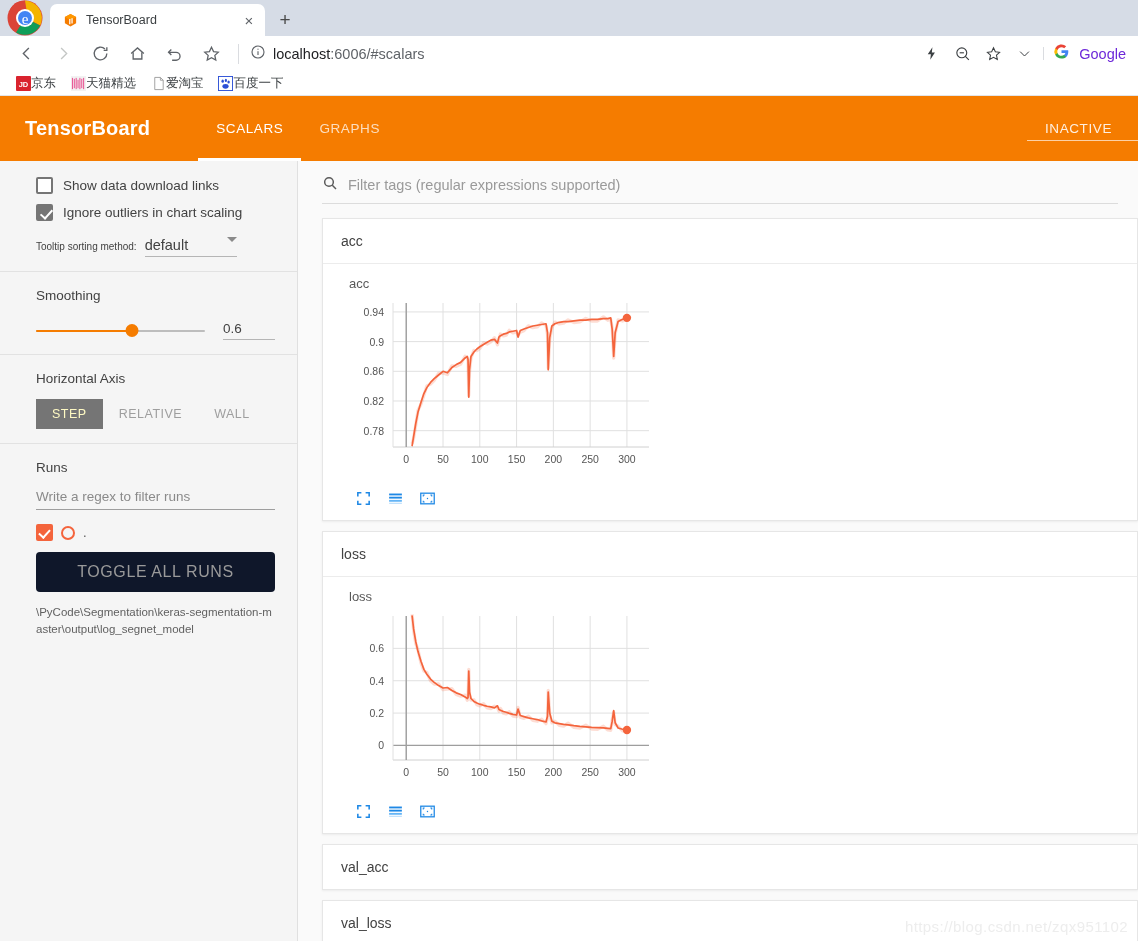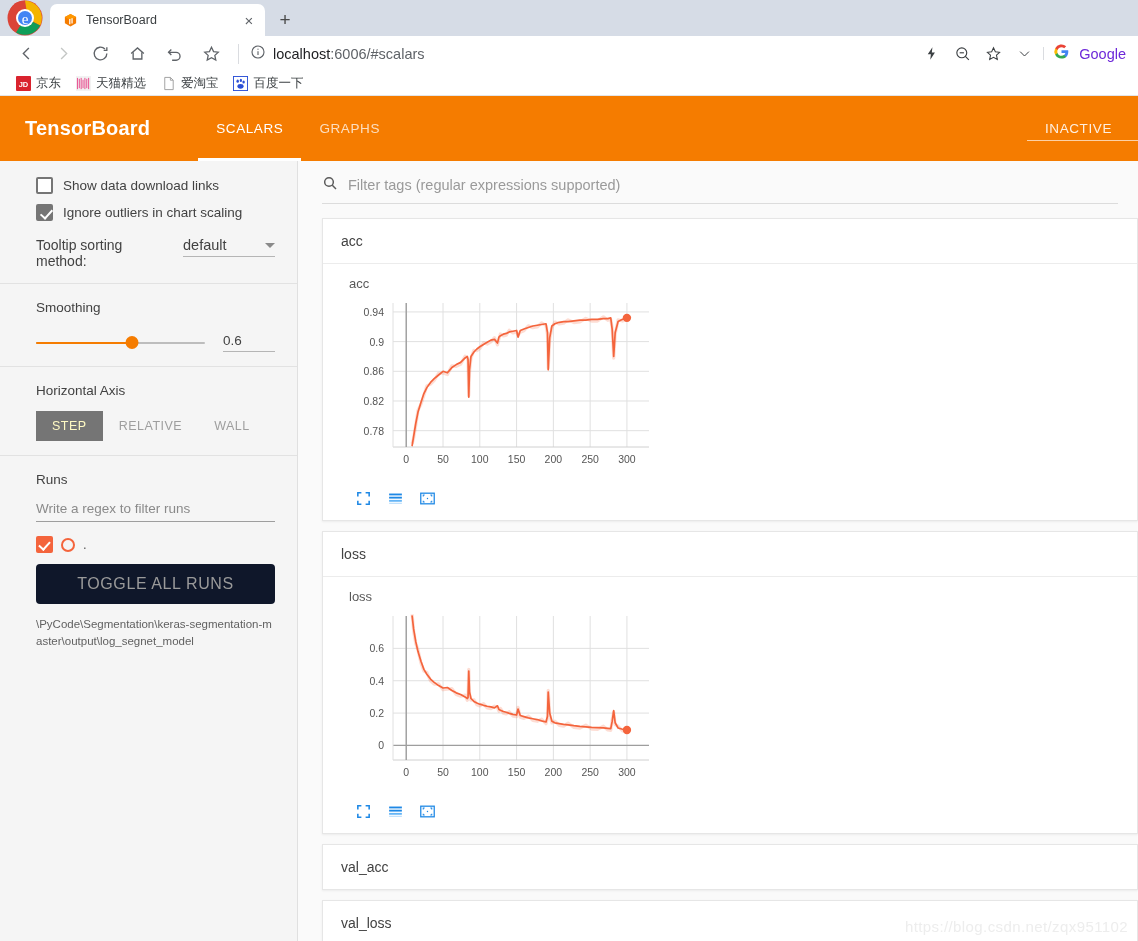--- a/index.html
+++ b/index.html
@@ -65,21 +65,21 @@
   .search-engine:before{
     content:""; position:absolute; left:2px; top:4px; bottom:4px; width:1px; background:#dadce0;
   }
   .se-label{ font-size:14.5px; color:#6d28d9; }
 
   .bookmark-bar{
     height:25px; background:#fff; display:flex; align-items:center;
     padding:0 0 0 8px; gap:0px; border-bottom:1px solid #e3e5e8;
   }
   .bm{
-    display:flex; align-items:center; gap:5px; padding:2px 7px;
+    display:flex; align-items:center; padding:2px 7px;
     font-size:12.5px; color:#3c4043; white-space:nowrap;
   }
   .bm-ico{ width:16px;height:16px;flex:0 0 16px; display:flex;align-items:center;justify-content:center;}
 
   
   .tb-header{
     height:65px; background:#f57c00; display:flex; align-items:center;
     padding:0 0 0 25px; position:relative;
   }
   .tb-brand{
@@ -123,23 +123,23 @@
     width:17px;height:17px;flex:0 0 17px; border:2px solid #757575; border-radius:2px;
     background:#fff;
   }
   .cb.checked{ background:#757575; border-color:#757575; position:relative;}
   .cb.checked:after{
     content:""; position:absolute; left:4.5px; top:1px; width:5px;height:10px;
     border:solid #fff; border-width:0 2px 2px 0; transform:rotate(42deg);
   }
   .cb-lbl{ font-size:13.5px; color:#424242; }
   .tooltip-row{ display:flex; align-items:baseline; gap:8px; margin-top:16px;}
-  .tooltip-lbl{ font-size:14px; color:#424242; }
+  .tooltip-lbl{ font-size:10px; color:#424242; }
   .select{
-    min-width:92px; border-bottom:1px solid #b5b5b5; display:flex; align-items:center;
+    min-width:92px; border-bottom:1px solid #b5b5b5; display:flex; 
     justify-content:space-between; padding-bottom:3px; gap:12px;
   }
   .select-val{ font-size:14.5px; color:#424242; }
   .caret{ width:0;height:0;border-left:5px solid transparent;border-right:5px solid transparent;border-top:5px solid #8a8a8a;}
 
   .sb-title{ font-size:13.5px; color:#424242; margin-bottom:18px;}
   .slider-row{ display:flex; align-items:center; gap:18px; }
   .slider{ position:relative; flex:1; height:14px; display:flex; align-items:center;}
   .slider-track{ height:2px; background:#bdbdbd; width:100%; border-radius:2px;}
   .slider-fill{ position:absolute; left:0; height:2px; background:#f57c00; border-radius:2px;}

